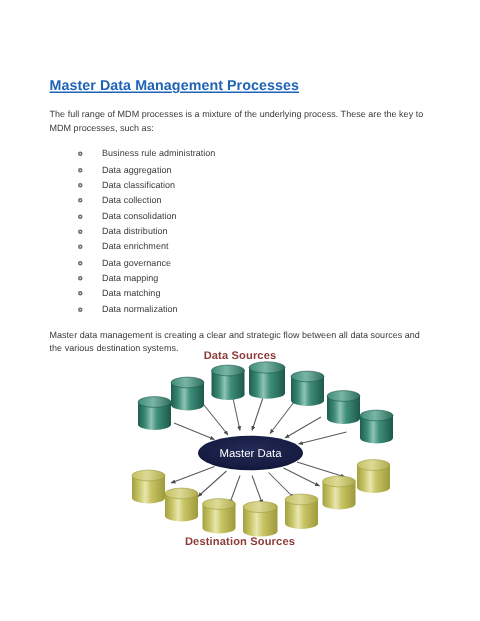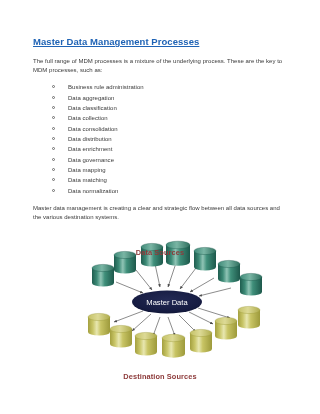--- a/index.html
+++ b/index.html
@@ -14,21 +14,21 @@
     color: #333333;
     overflow: hidden;
   }
 
   .page {
     position: relative;
     width: 320px;
     height: 414px;
     background: #ffffff;
     box-sizing: border-box;
-    padding: 36px 30px 0 33px;
+    padding: 52px 30px 0 33px;
   }
 
   .doc-title {
     font-size: 9.5px;
     font-weight: bold;
     color: #1F63B5;
     text-decoration: underline;
     letter-spacing: 0.05px;
     margin: 0 0 9px 0;
     line-height: 12px;
@@ -88,21 +88,20 @@
     display: block;
   }
   .diagram-label {
     position: absolute;
     width: 100%;
     text-align: center;
     font-size: 7.4px;
     font-weight: bold;
     color: #8D3A3A;
     letter-spacing: 0.1px;
-    margin-top: 16px;
   }
   .label-top  { top: 0px; }
   .label-bottom { top: 124px; }
 </style>
 </head>
 <body>
 
 <div class="page">
 
   <h1 class="doc-title">Master Data Management Processes</h1>

